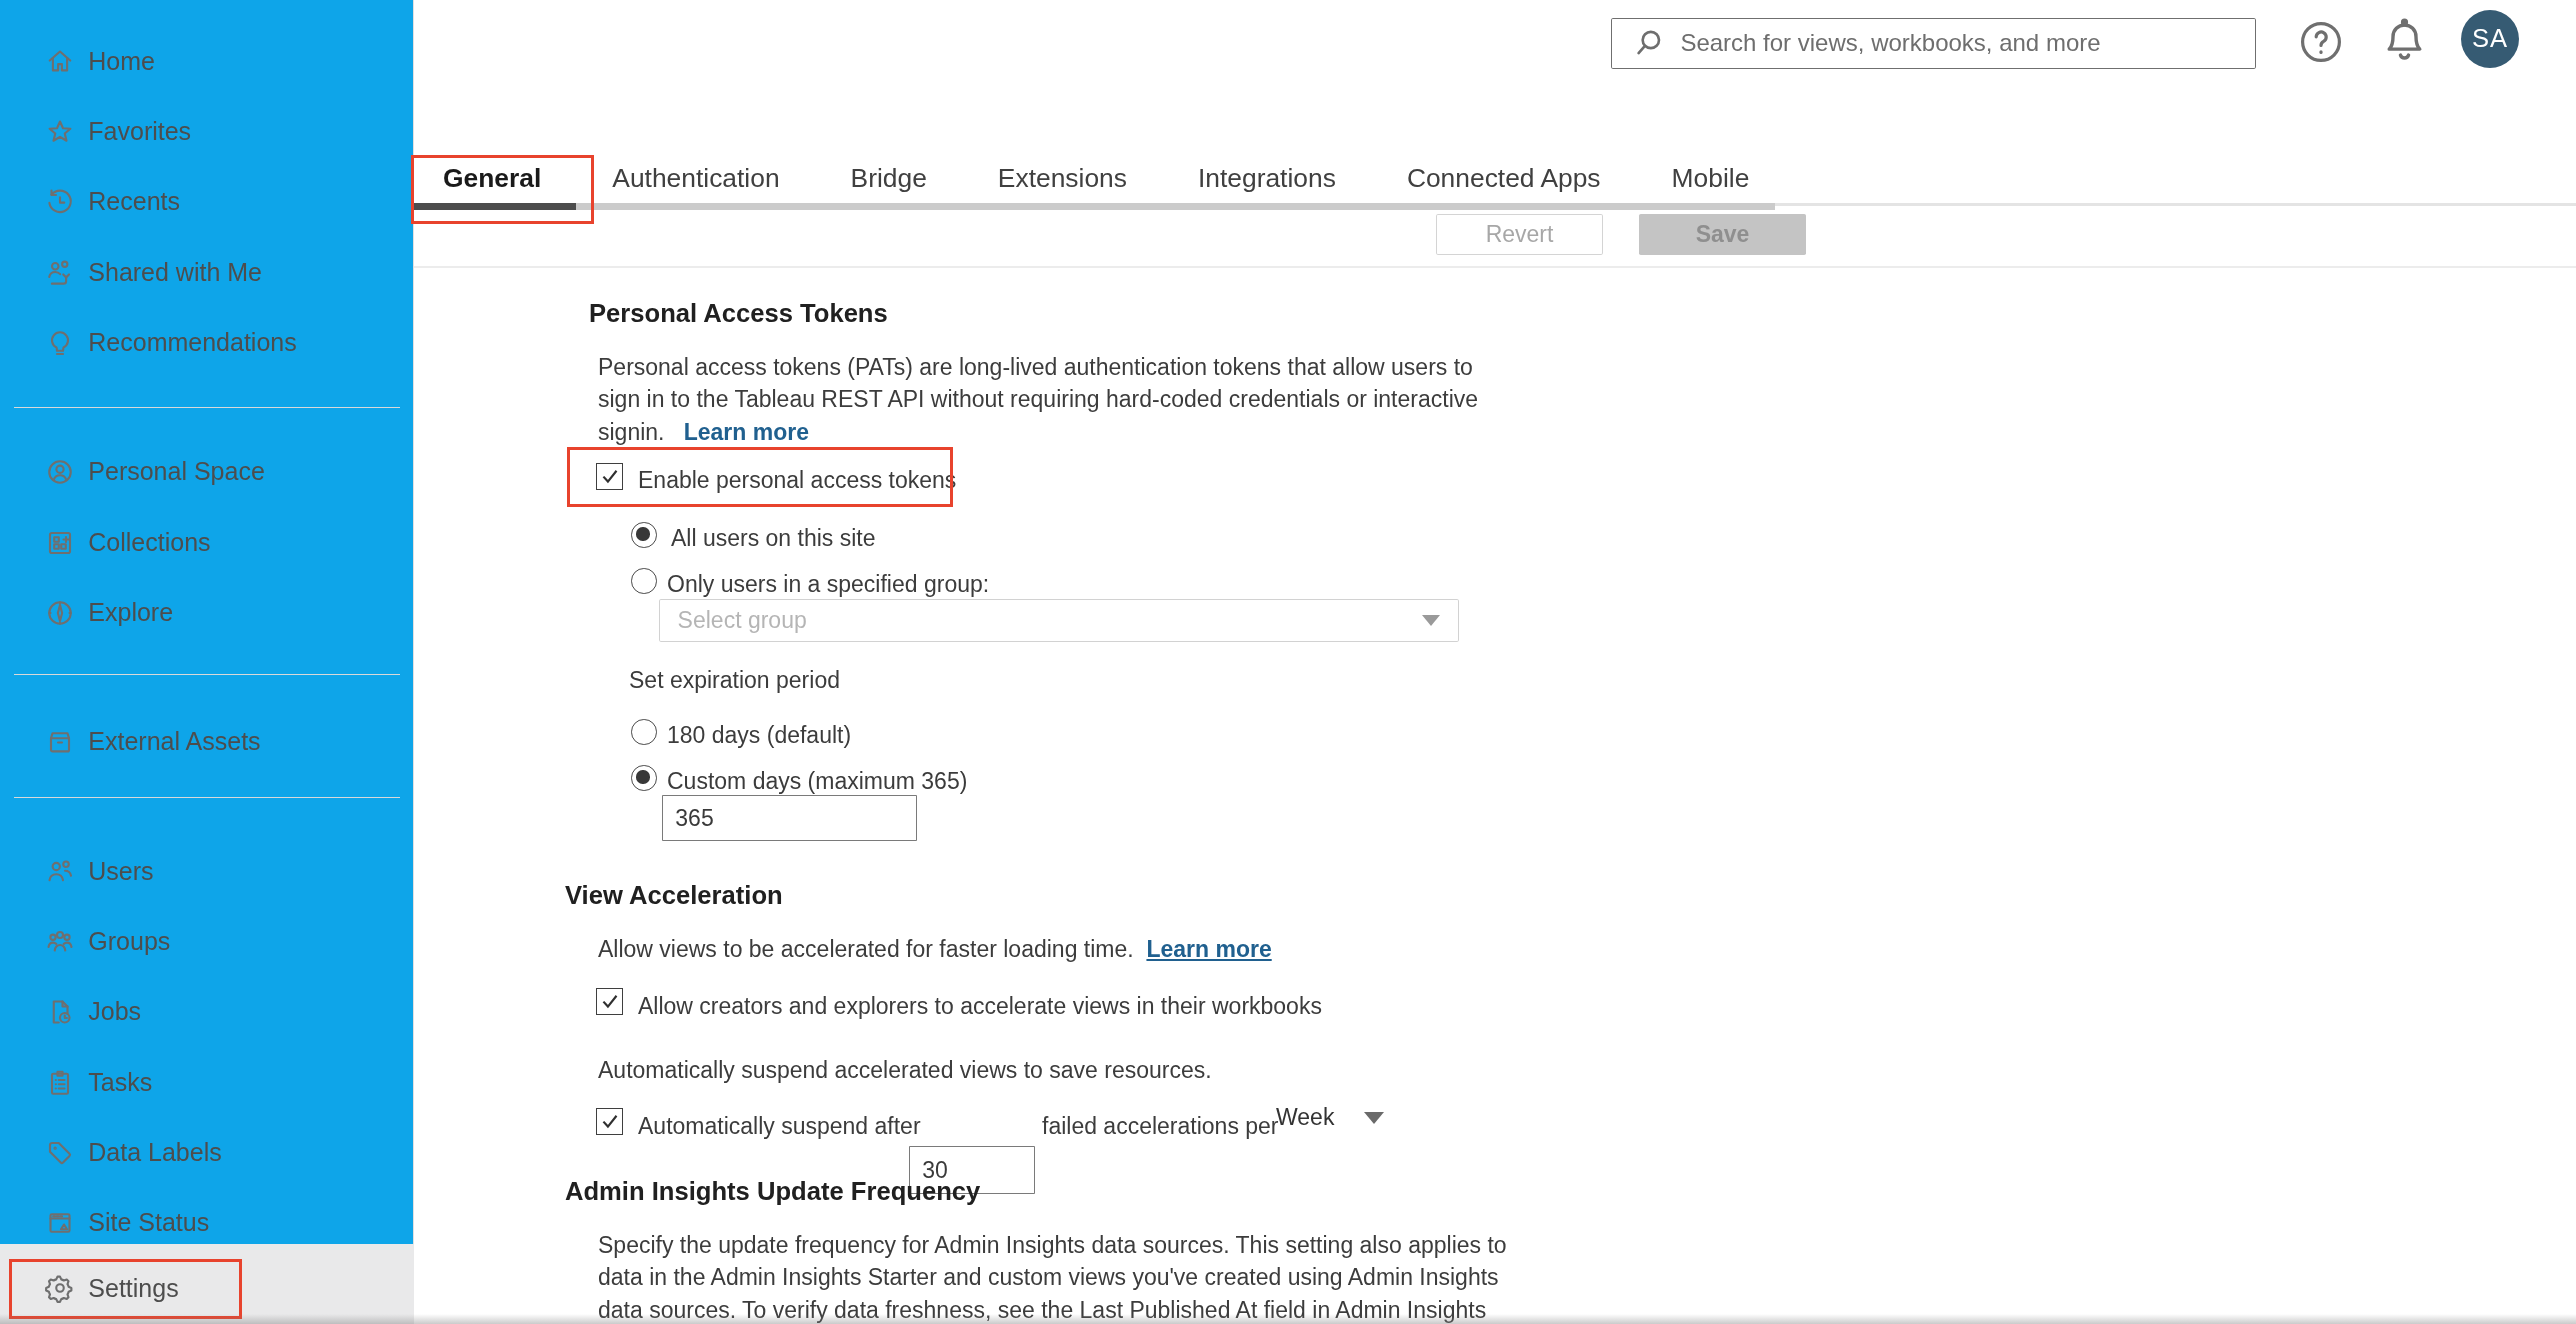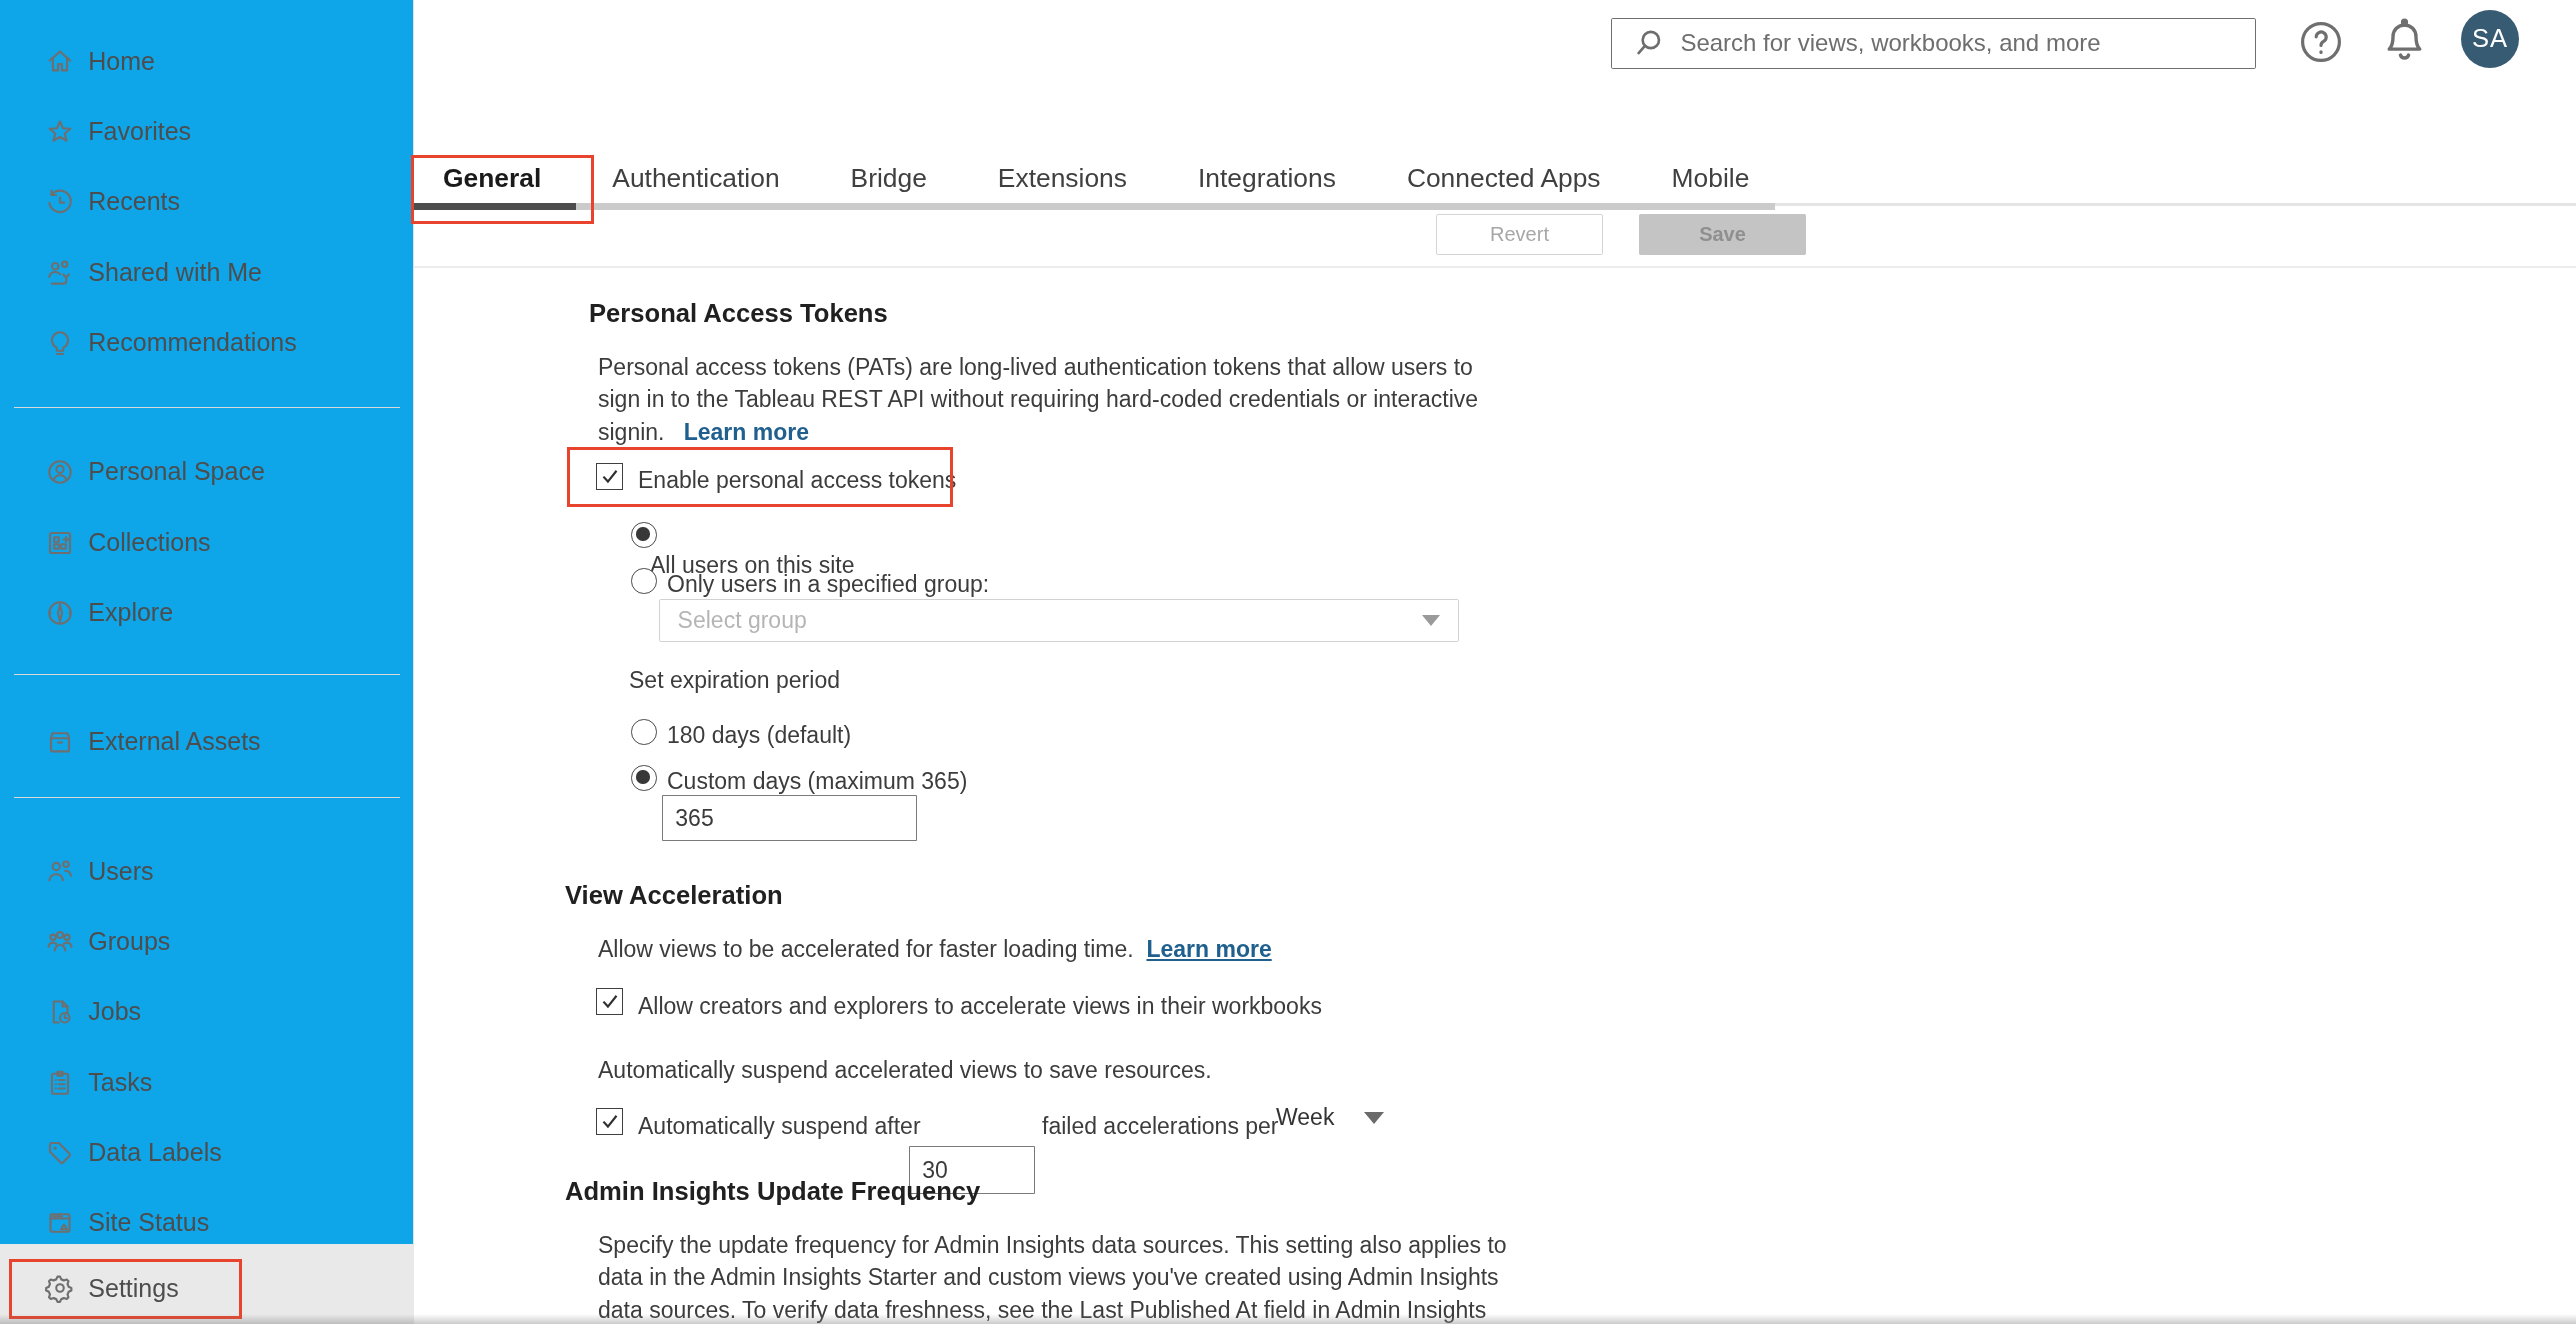--- a/index.html
+++ b/index.html
@@ -51,21 +51,21 @@
   
   .tabs { position:absolute; left:443px; top:160px; display:flex; gap:71px; }
   .tab { font-size:26.4px; color:#404040; line-height:37px; white-space:nowrap; cursor:pointer; }
   .tab.active { font-weight:700; color:#1a1a1a; }
   .tab-track   { position:absolute; left:414px; top:203px; width:1361px; height:7px; background:#cbcbcb; }
   .tab-underline { position:absolute; left:414px; top:203px; width:162px; height:7px; background:#4d4d4d; }
   .tab-track-thin { position:absolute; left:1775px; top:203px; width:801px; height:2.6px; background:#e4e4e4; }
   .content-divider { position:absolute; left:414px; top:266px; width:2162px; height:1.8px; background:#ececec; }
 
   
-  .btn { position:absolute; height:41px; font-size:20px; display:flex; align-items:center; justify-content:center; border-radius:1.8px; cursor:default; }
+  .btn { position:absolute; height:41px; font-size:23px; display:flex; align-items:center; justify-content:center; border-radius:1.8px; cursor:default; }
   .btn-revert { left:1436px; top:214px; width:167px; background:#fff; border:1.8px solid #d4d4d4; color:#a7a7a7; }
   .btn-save   { left:1639px; top:214px; width:167px; background:#c4c4c4; border:none; color:#8f8f8f; font-weight:700; }
 
   
   .h-section { position:absolute; font-size:25.6px; font-weight:700; color:#202020; white-space:nowrap; }
   .body-line { position:absolute; font-size:23px; color:#3c3c3c; white-space:nowrap; line-height:33px; }
   .muted-link { color:#20608f; font-weight:700; text-decoration:none; cursor:pointer; }
   .muted-link.u { text-decoration:underline; }
 
   
@@ -354,21 +354,21 @@
 </div>
 
 <div class="checkbox" style="left:596px; top:463px;">
   <svg viewBox="0 0 24 24">
       <polyline points="5,12.5 9.5,17.5 19,5.5"></polyline>
     </svg>
 </div>
 <div class="body-line" style="left:638px; top:464px;">Enable personal access tokens</div>
 
 <div class="radio checked" style="left:631px; top:522px;"></div>
-<div class="body-line" style="left:650px; top:522px;margin-top:27px;">All users on this site</div>
+<div class="body-line" style="left:671px; top:522px;">All users on this site</div>
 
 <div class="radio" style="left:631px; top:568px;"></div>
 <div class="body-line" style="left:667px; top:568px;">Only users in a specified group:</div>
 
 <div class="select-box">
   <span class="ph">Select group</span>
   <span class="caret-lt"></span>
 </div>
 
 <div class="body-line" style="left:629px; top:664px;">Set expiration period</div>

